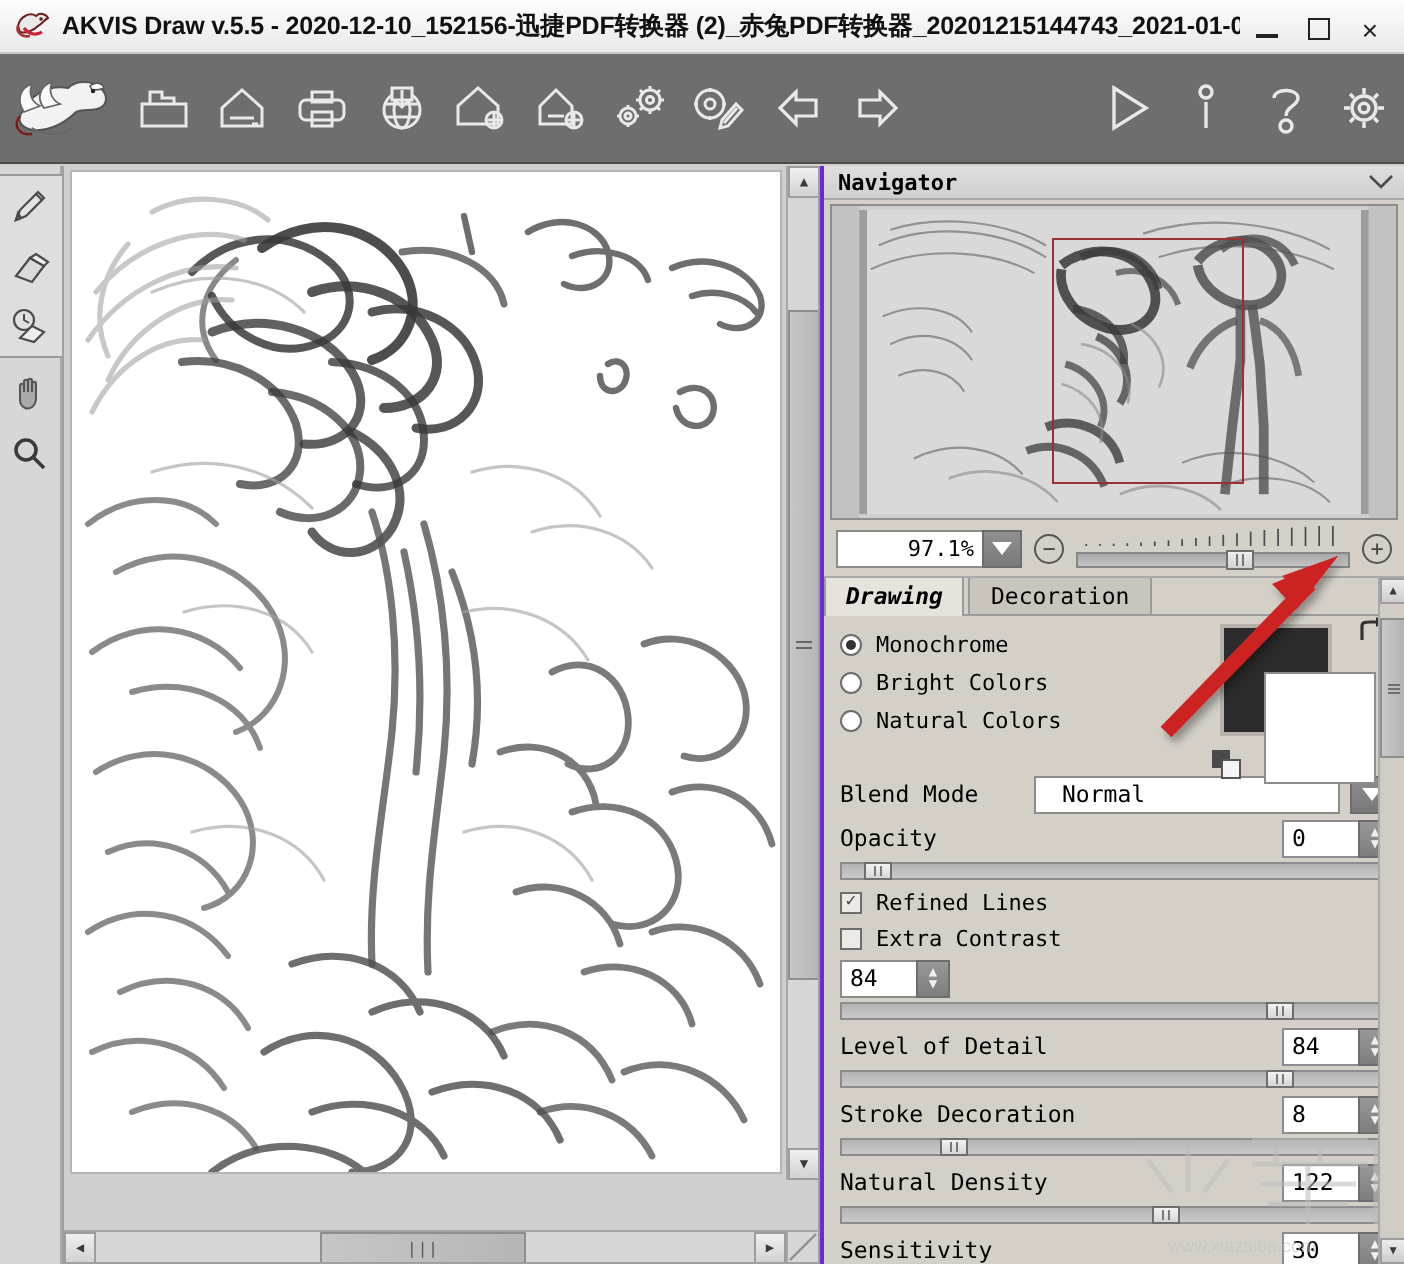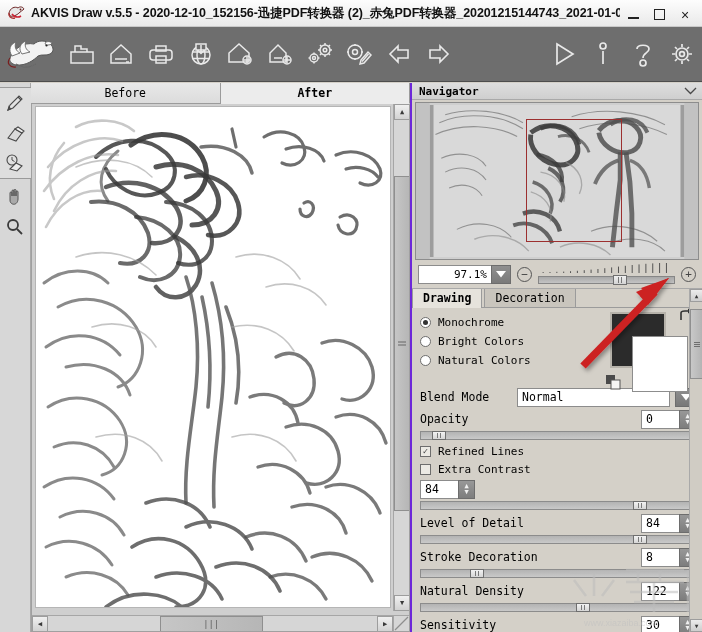--- a/index.html
+++ b/index.html
@@ -185,21 +185,21 @@
   #settings{
     flex:1;background:#d4d0c8;display:flex;flex-direction:column;
     border-top:1px solid #a9a9a9;position:relative;overflow:hidden;
   }
   #stabs{height:19px;display:flex;align-items:flex-end;border-bottom:1px solid #9b9b9b;}
   .stab{
     padding:2px 10px 2px 10px;font-size:11.5px;
     border:1px solid #9b9b9b;border-bottom:0;background:#c9c5bd;margin-right:2px;
     font-family:"DejaVu Sans Mono",monospace;
   }
-  .stab.active{background:#e6e3dc;font-weight:bold;margin-bottom:-1px;padding-bottom:3px;}
+  .stab.active{background:#e6e3dc;font-weight:bold;margin-bottom:-1px;padding-bottom:3px;font-style:italic;}
   #settingsbody{flex:1;padding:5px 0 0 0;position:relative;overflow:hidden;}
   .row{display:flex;align-items:center;padding:0 8px;height:19px;}
   .radio{
     width:11px;height:11px;border-radius:50%;border:1.4px solid #6d6d6d;background:#fff;
     margin-right:7px;display:flex;align-items:center;justify-content:center;flex:none;
   }
   .radio i{width:5px;height:5px;border-radius:50%;background:#333;display:none;}
   .radio.on i{display:block;}
   .cbox{
     width:11px;height:11px;border:1.4px solid #6d6d6d;background:#eceae4;
@@ -218,21 +218,21 @@
     position:absolute;left:22px;top:24px;width:56px;height:56px;background:#fff;
     border:1px solid #8d8d8d;
   }
   #swaparrow{position:absolute;right:-2px;top:-4px;}
   #minicol{position:absolute;left:-4px;bottom:-4px;}
 
   .fieldrow{display:flex;align-items:center;padding:0 6px 0 8px;height:22px;gap:5px;}
   .fieldrow .fl{flex:1;font-size:11.5px;}
   .dropdown{
     flex:1;height:19px;background:#fff;border:1px solid #8c8c8c;
-    display:flex;align-items:center;font-size:11.5px;padding-left:4px;
+    display:flex;align-items:center;font-size:11.5px;padding-left:13px;
   }
   .ddbtn{
     width:21px;height:19px;background:linear-gradient(to bottom,#8f8f8f,#787878);
     border:1px solid #6d6d6d;display:flex;align-items:center;justify-content:center;
     flex:none;
   }
   .spin{display:flex;flex:none;}
   .spinval{
     width:38px;height:19px;background:#fff;border:1px solid #8c8c8c;border-right:0;
     display:flex;align-items:center;padding-left:4px;font-size:11.5px;
@@ -473,24 +473,20 @@
       <svg width="22" height="22" viewBox="0 0 22 22">
           <g fill="none" stroke="#3a3a3a" stroke-width="1.8">
         <circle cx="9" cy="9" r="5"></circle>
             <path d="M13 13 L18 18"></path>
           </g>
         </svg>
     </div>
   </div>
 
   <div id="center">
-    <div id="tabs">
-      <div class="ctab">Before</div>
-      <div class="ctab active">After</div>
-    </div>
 
     <div id="canvaswrap">
       <div id="canvas">
         <svg width="356" height="502" viewBox="0 0 356 502">
           <rect width="356" height="502" fill="#ffffff"></rect>
           <g fill="none" stroke="#555" stroke-linecap="round">
 
             <g stroke="#3a3a3a">
               <path d="M60 50 C80 30,110 28,130 46 C145 60,140 80,122 86 C100 94,78 80,70 62" stroke-width="4" opacity=".85"></path>
               <path d="M95 38 C120 20,152 26,166 50 C176 68,168 88,150 94" stroke-width="5" opacity=".9"></path>

